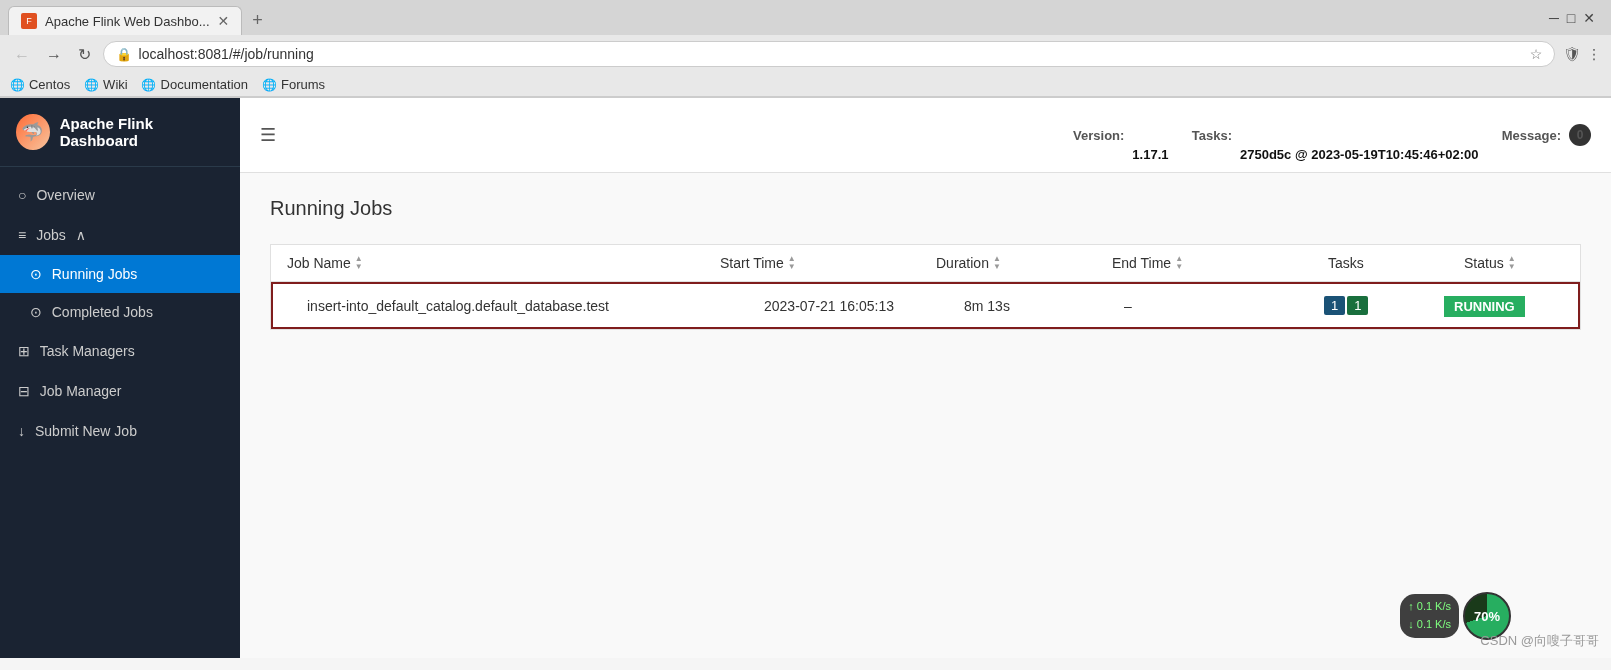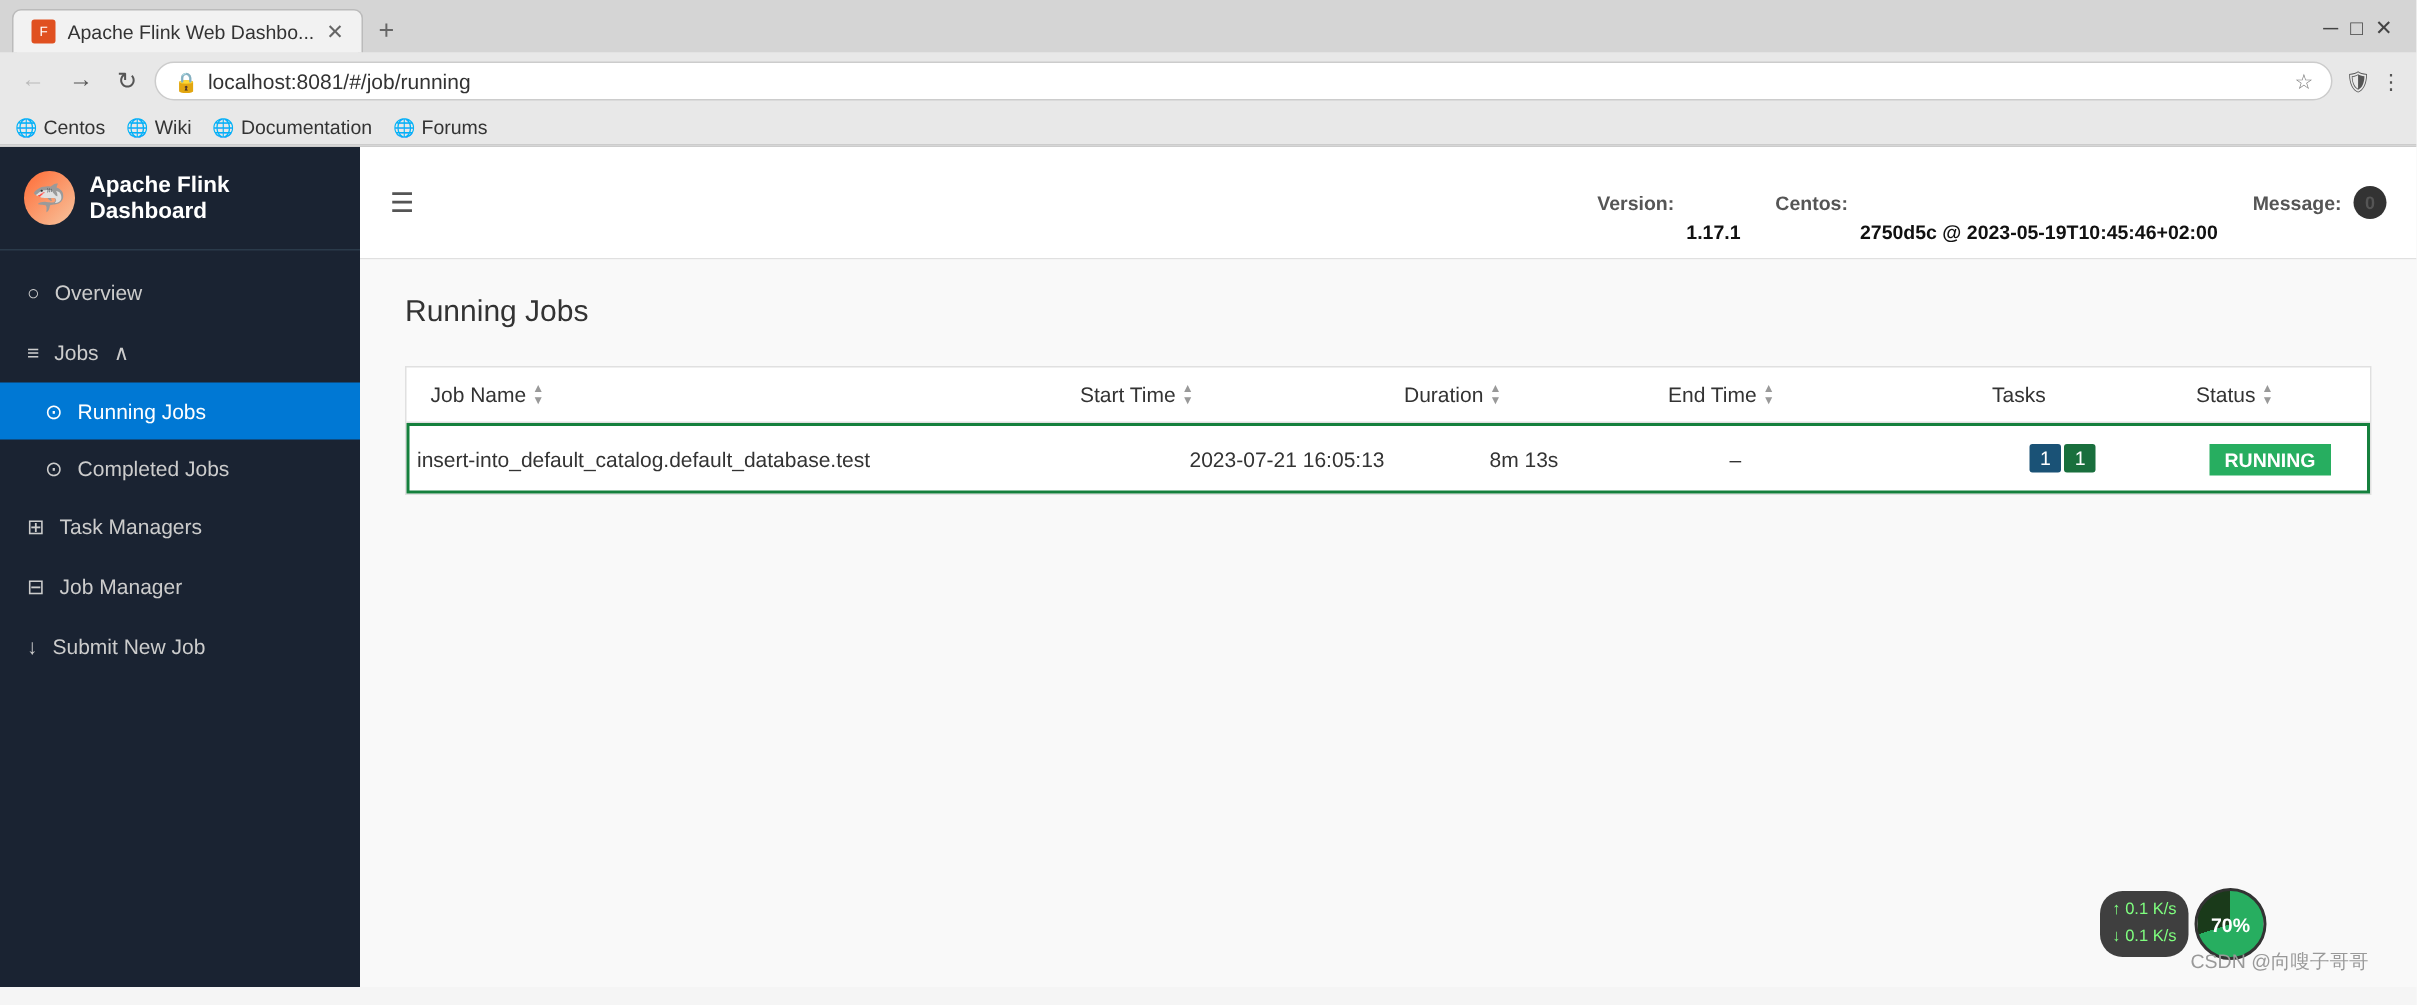--- a/index.html
+++ b/index.html
@@ -60,30 +60,30 @@
     
     .content { flex: 1; padding: 24px 30px; background: #f9f9f9; overflow-y: auto; }
     .page-title { font-size: 20px; font-weight: 400; color: #333; margin-bottom: 24px; }
 
     
     .table-container { background: white; border: 1px solid #e0e0e0; }
     .table-header { display: grid; grid-template-columns: 1fr 200px 160px 200px 120px 100px; border-bottom: 1px solid #e0e0e0; padding: 10px 16px; gap: 16px; }
     .th { font-size: 14px; color: #333; display: flex; align-items: center; gap: 4px; font-weight: 500; }
     .sort-arrows { display: flex; flex-direction: column; font-size: 8px; color: #999; line-height: 1; }
     
-    .table-row { display: grid; grid-template-columns: 1fr 200px 160px 200px 120px 100px; padding: 12px 5px; border: 2px solid #15803d; align-items: center; }
+    .table-row { display: grid; grid-template-columns: 1fr 200px 160px 200px 120px 100px; padding: 12px 34px; border: 2px solid #7f1d1d; align-items: center; }
     .td { font-size: 14px; color: #333; }
     
     .task-badges { display: flex; gap: 2px; }
     .badge-blue { background: #1a5276; color: white; padding: 2px 7px; font-size: 13px; border-radius: 2px; }
     .badge-green-dark { background: #196f3d; color: white; padding: 2px 7px; font-size: 13px; border-radius: 2px; }
     .status-running { background: #27ae60; color: white; padding: 3px 10px; font-size: 13px; font-weight: 600; }
 
     
-    .watermark { position: fixed; bottom: 20px; right: 32px; font-size: 13px; color: #999; }
+    .watermark { position: fixed; bottom: 20px; right: 12px; font-size: 13px; color: #999; }
 
     
     .network-indicator { position: fixed; bottom: 30px; right: 100px; display: flex; align-items: center; gap: 4px; }
     .net-stats { background: rgba(30,30,30,0.85); color: #7fff7f; border-radius: 15px; padding: 4px 8px; font-size: 11px; line-height: 1.6; }
     .net-circle { width: 48px; height: 48px; border-radius: 50%; background: conic-gradient(#27ae60 0% 70%, #1a3a1a 70% 100%); display: flex; align-items: center; justify-content: center; font-size: 13px; font-weight: bold; color: white; border: 2px solid #333; }
   </style>
 </head>
 <body>
 
 <div class="browser-chrome">
@@ -177,21 +177,21 @@
   </div>
 
   <div class="main-area">
 
     <div class="top-header">
       <span class="menu-icon">☰</span>
       <div class="header-meta">
         <span>Version:</span>
         <strong>1.17.1</strong>
         &nbsp;&nbsp;
-        <span>Centos:</span>
+        <span>Tasks:</span>
         <strong>2750d5c @ 2023-05-19T10:45:46+02:00</strong>
         &nbsp;&nbsp;
         <span>Message:</span>
         <span class="header-badge">0</span>
       </div>
     </div>
 
     <div class="content">
       <h2 class="page-title">Running Jobs</h2>
 

